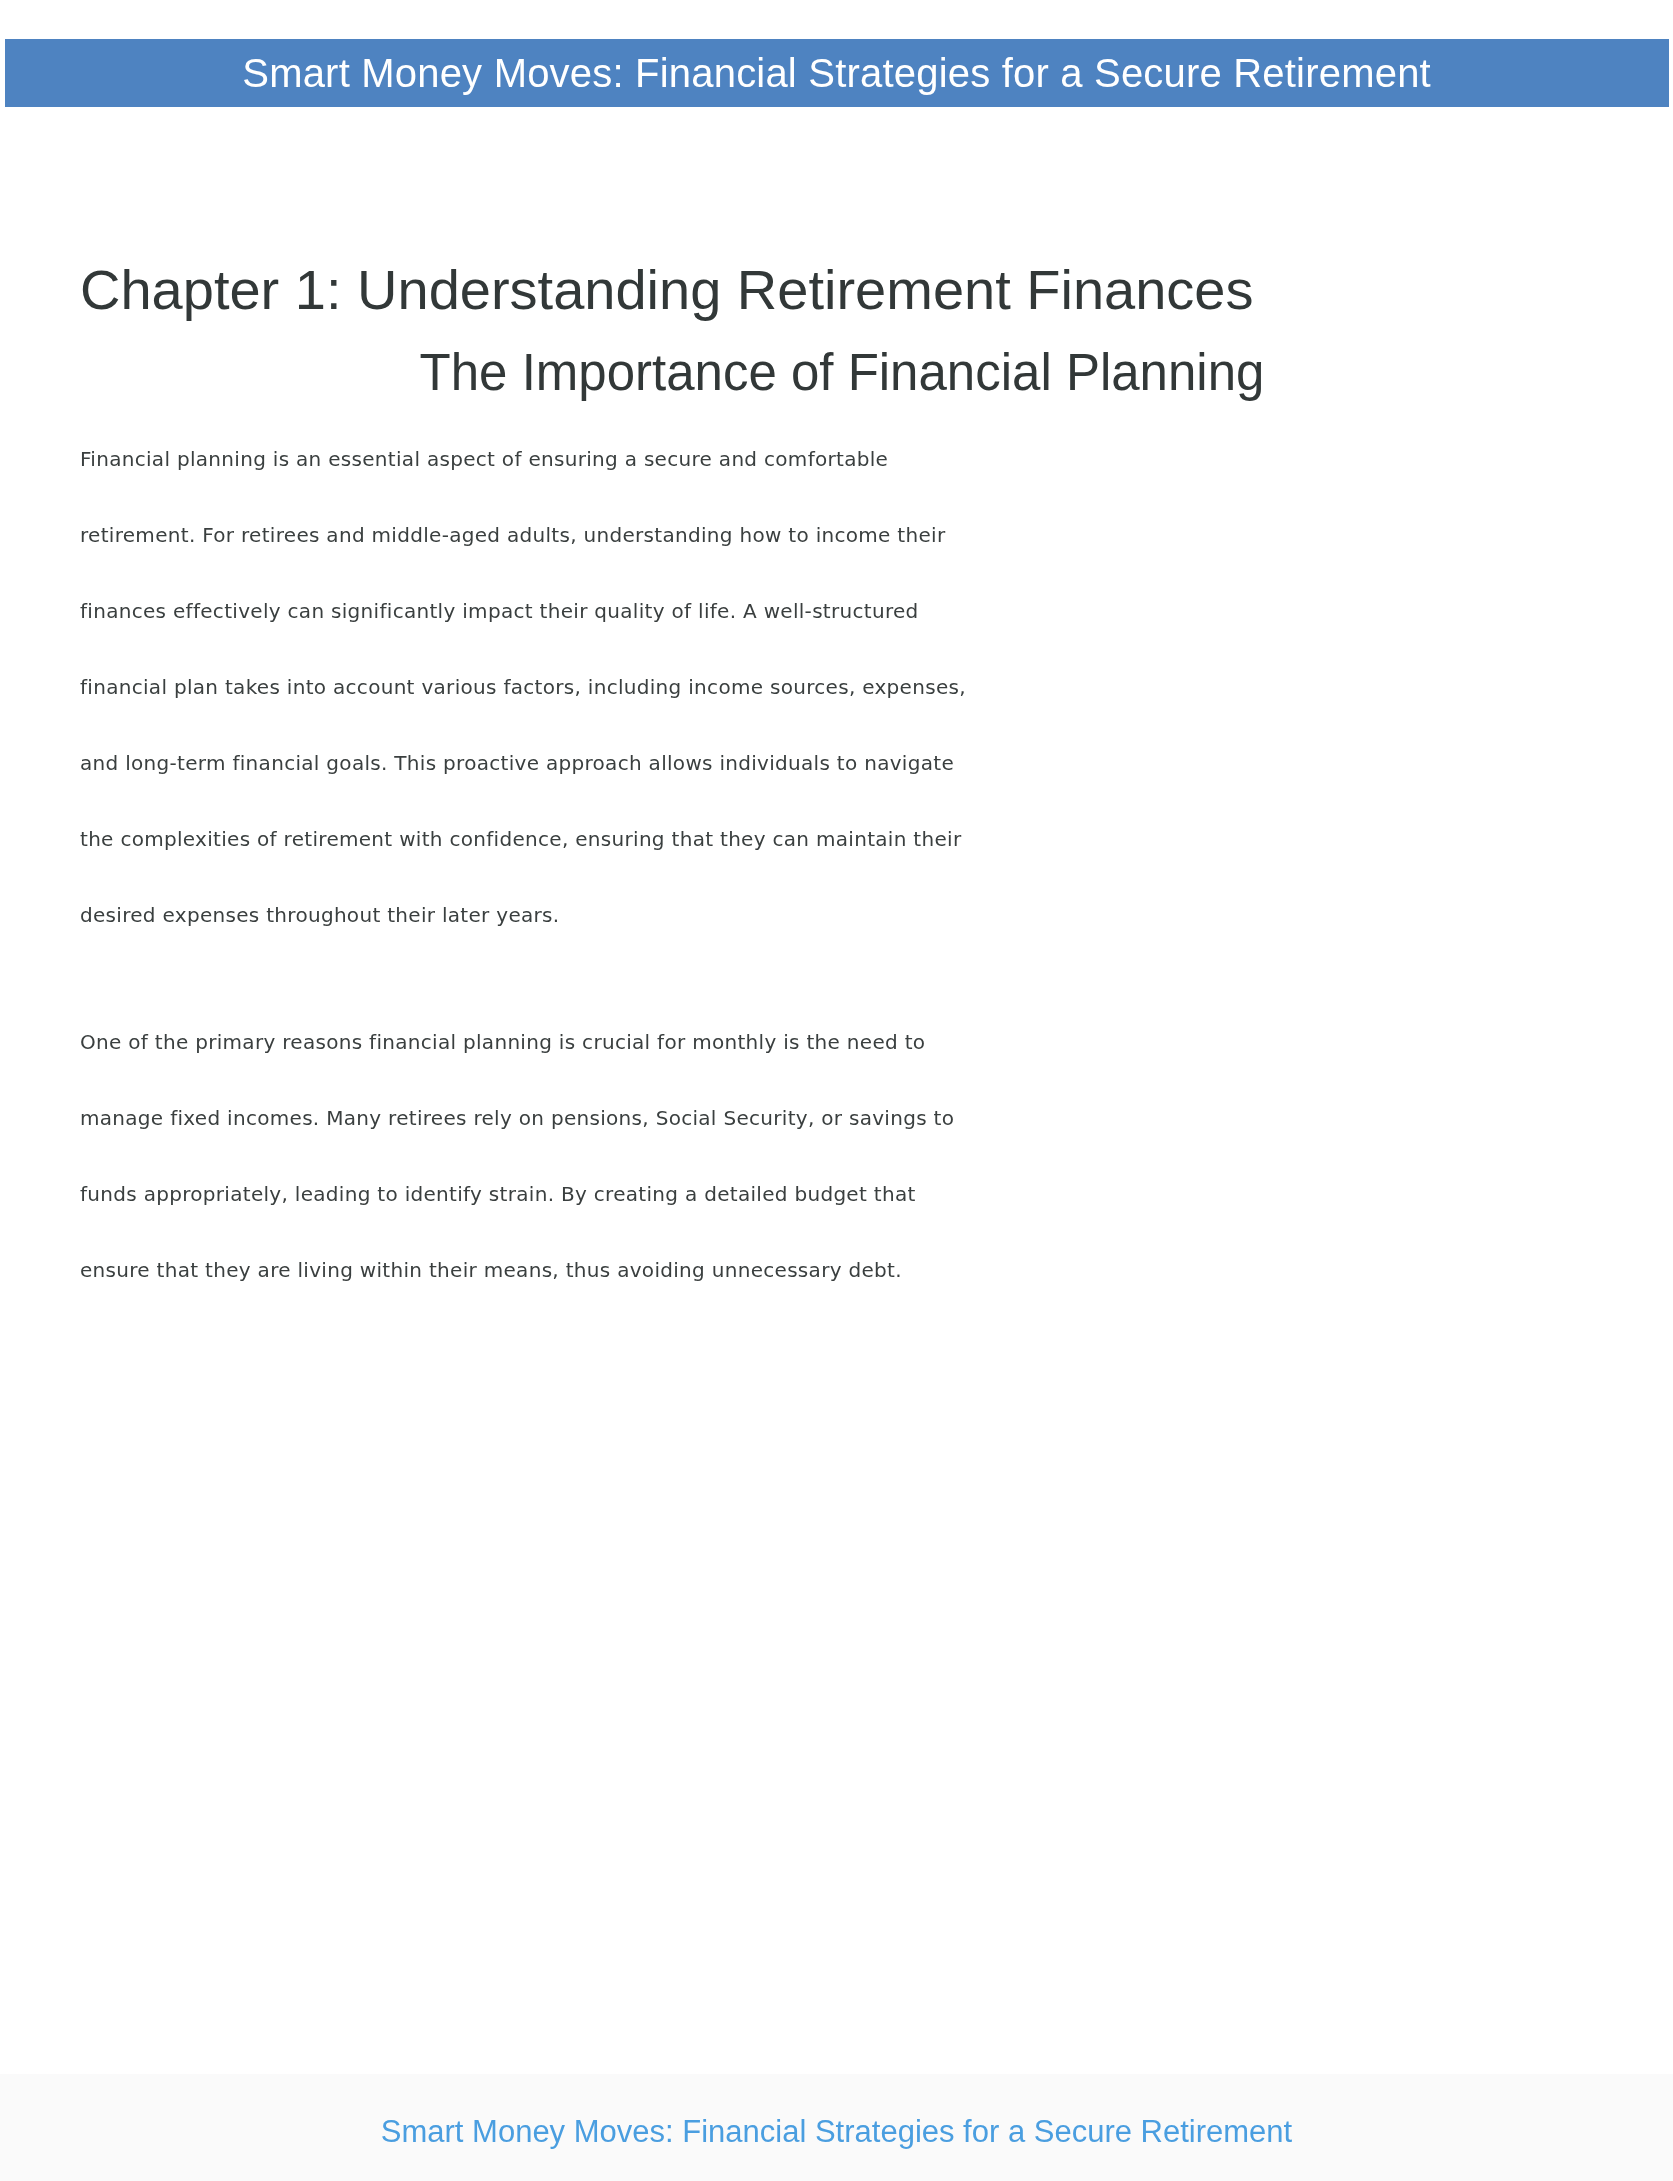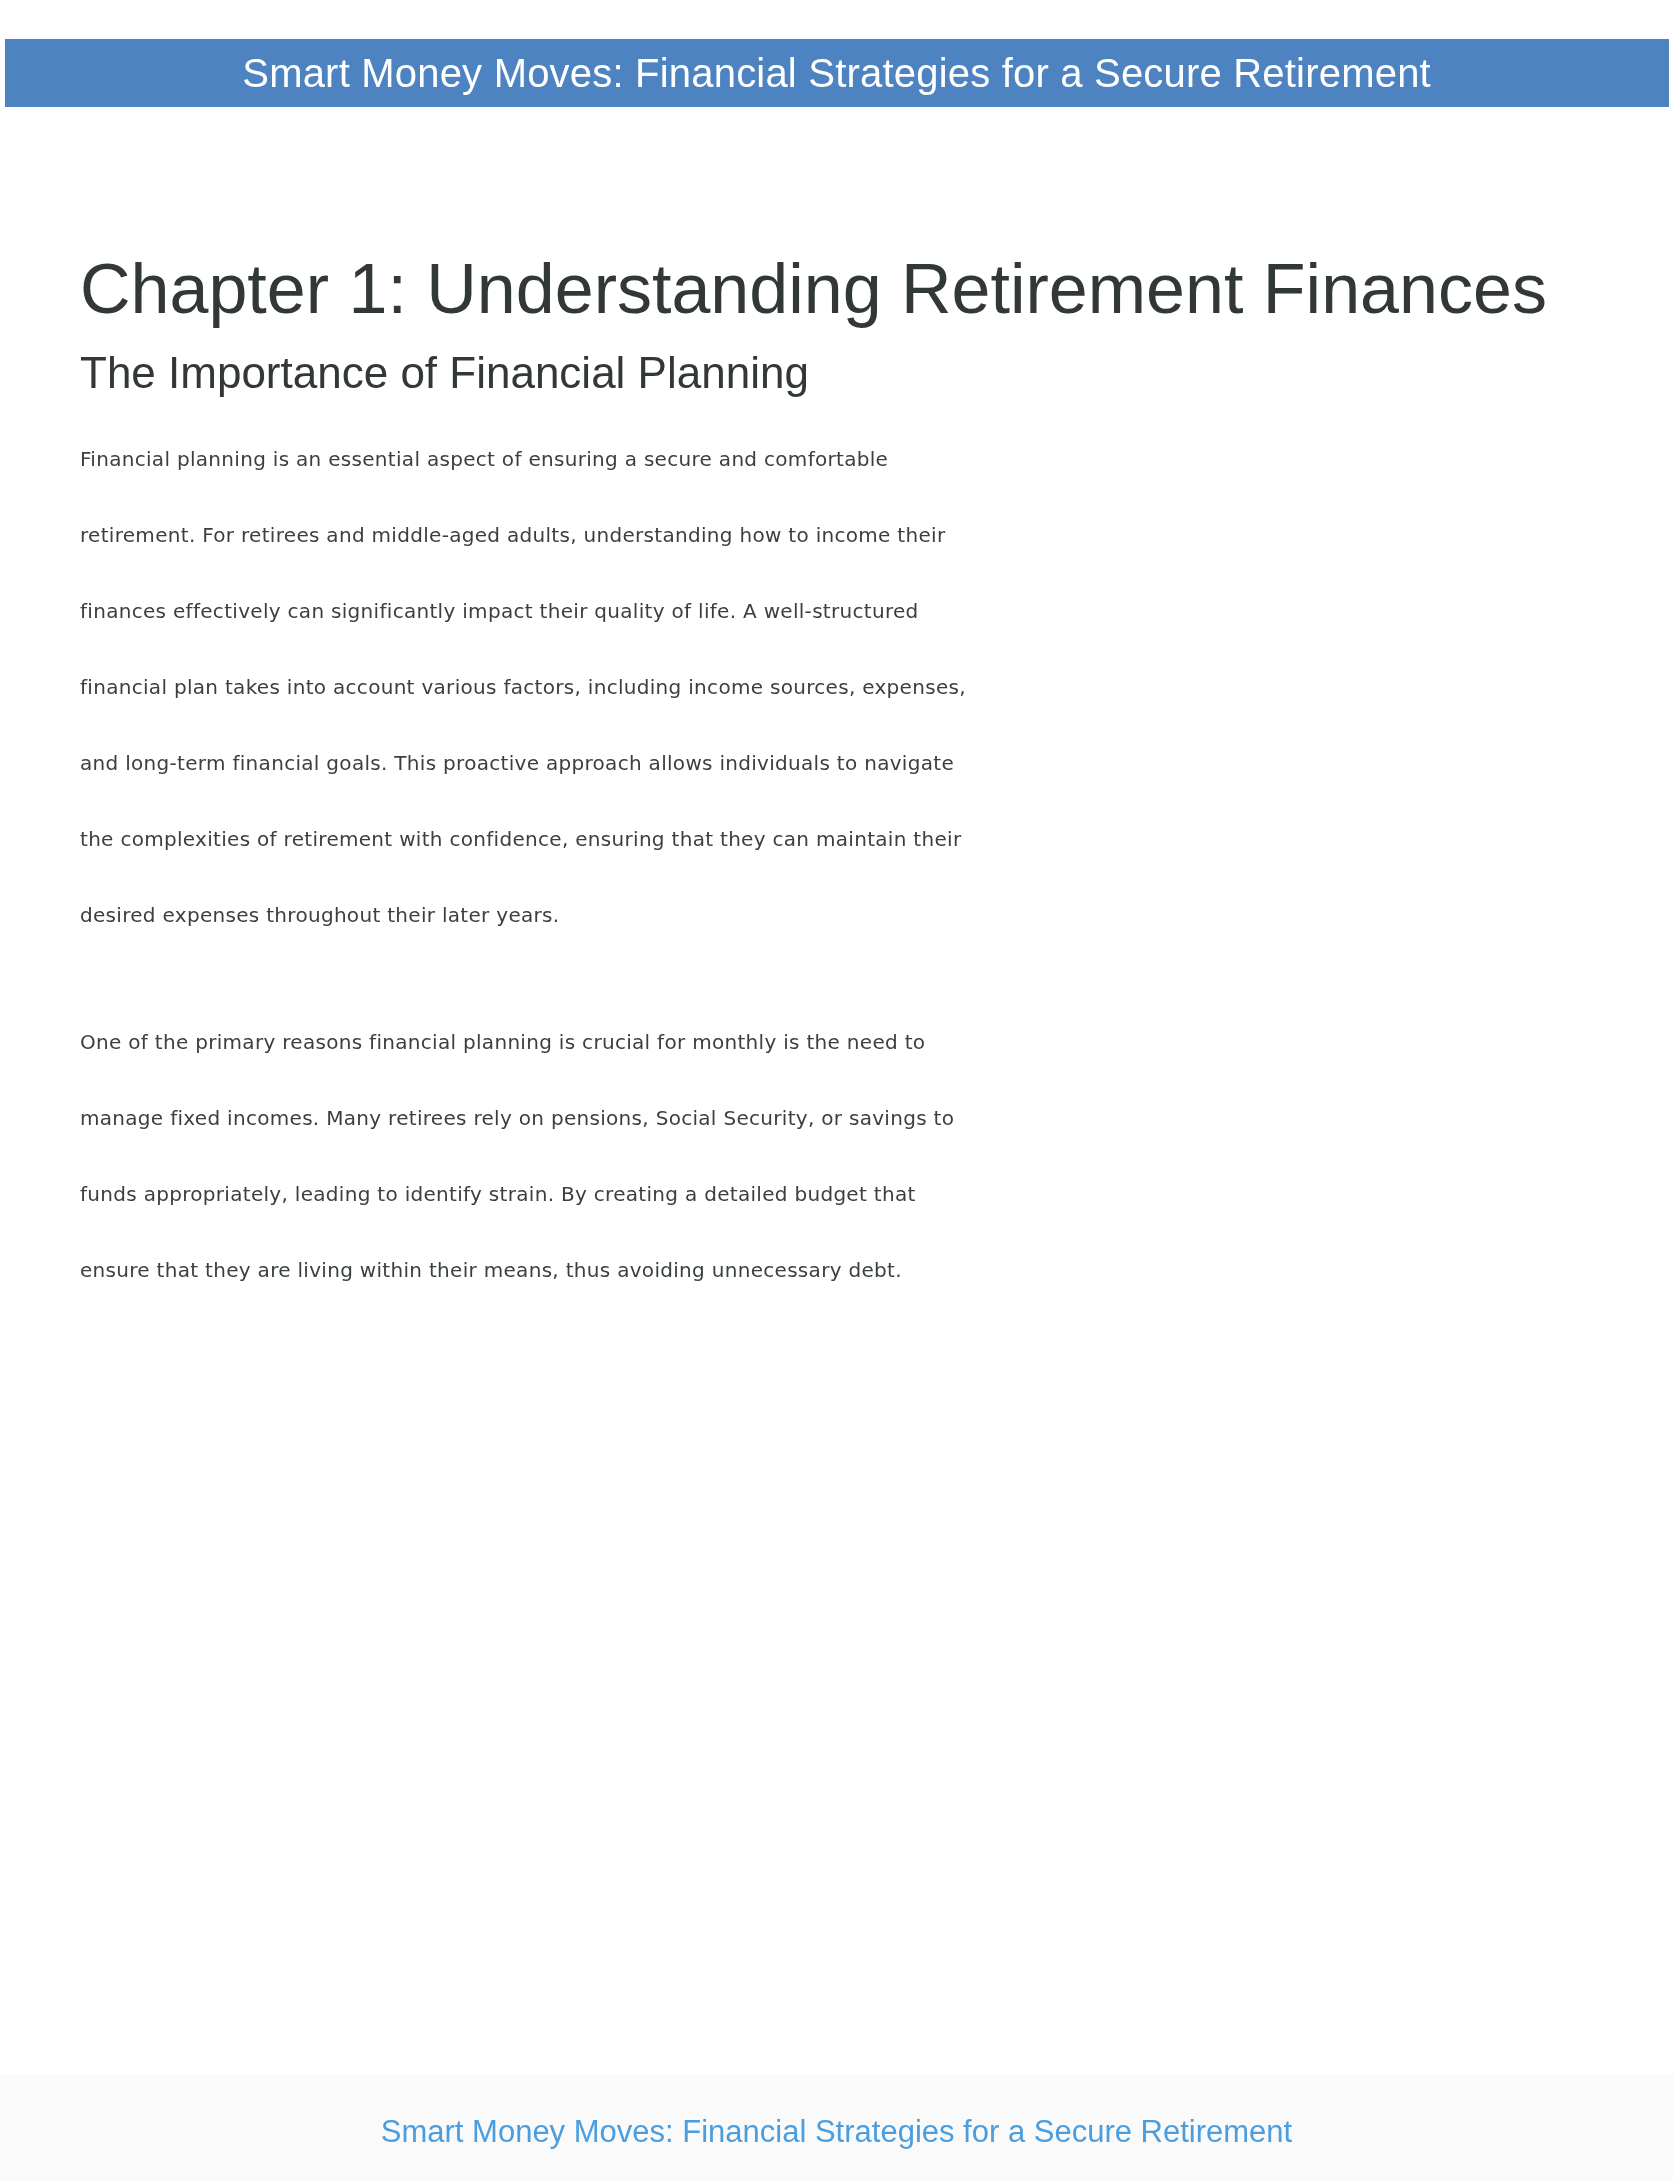--- a/index.html
+++ b/index.html
@@ -36,33 +36,34 @@
     .content {
       position: absolute;
       left: 80px;
       top: 248px;
       width: 1524px;
     }
     .chapter-title {
       margin: 0;
       font-family: "Liberation Sans", sans-serif;
       font-weight: normal;
-      font-size: 70px;
+      font-size: 56px;
       line-height: 83px;
       color: #323838;
       white-space: nowrap;
     }
     .section-title {
       margin: 7.3px 0 0 0;
       font-family: "Liberation Sans", sans-serif;
       font-weight: normal;
-      font-size: 44px;
+      font-size: 51px;
       line-height: 70px;
       color: #323838;
       white-space: nowrap;
+      text-align: center;
     }
     .paragraph {
       margin: 13px 0 0 0;
       font-family: "DejaVu Sans", sans-serif;
       font-size: 20px;
       line-height: 76px;
       color: #3a3f3f;
       letter-spacing: 0.3px;
     }
     .paragraph + .paragraph {

